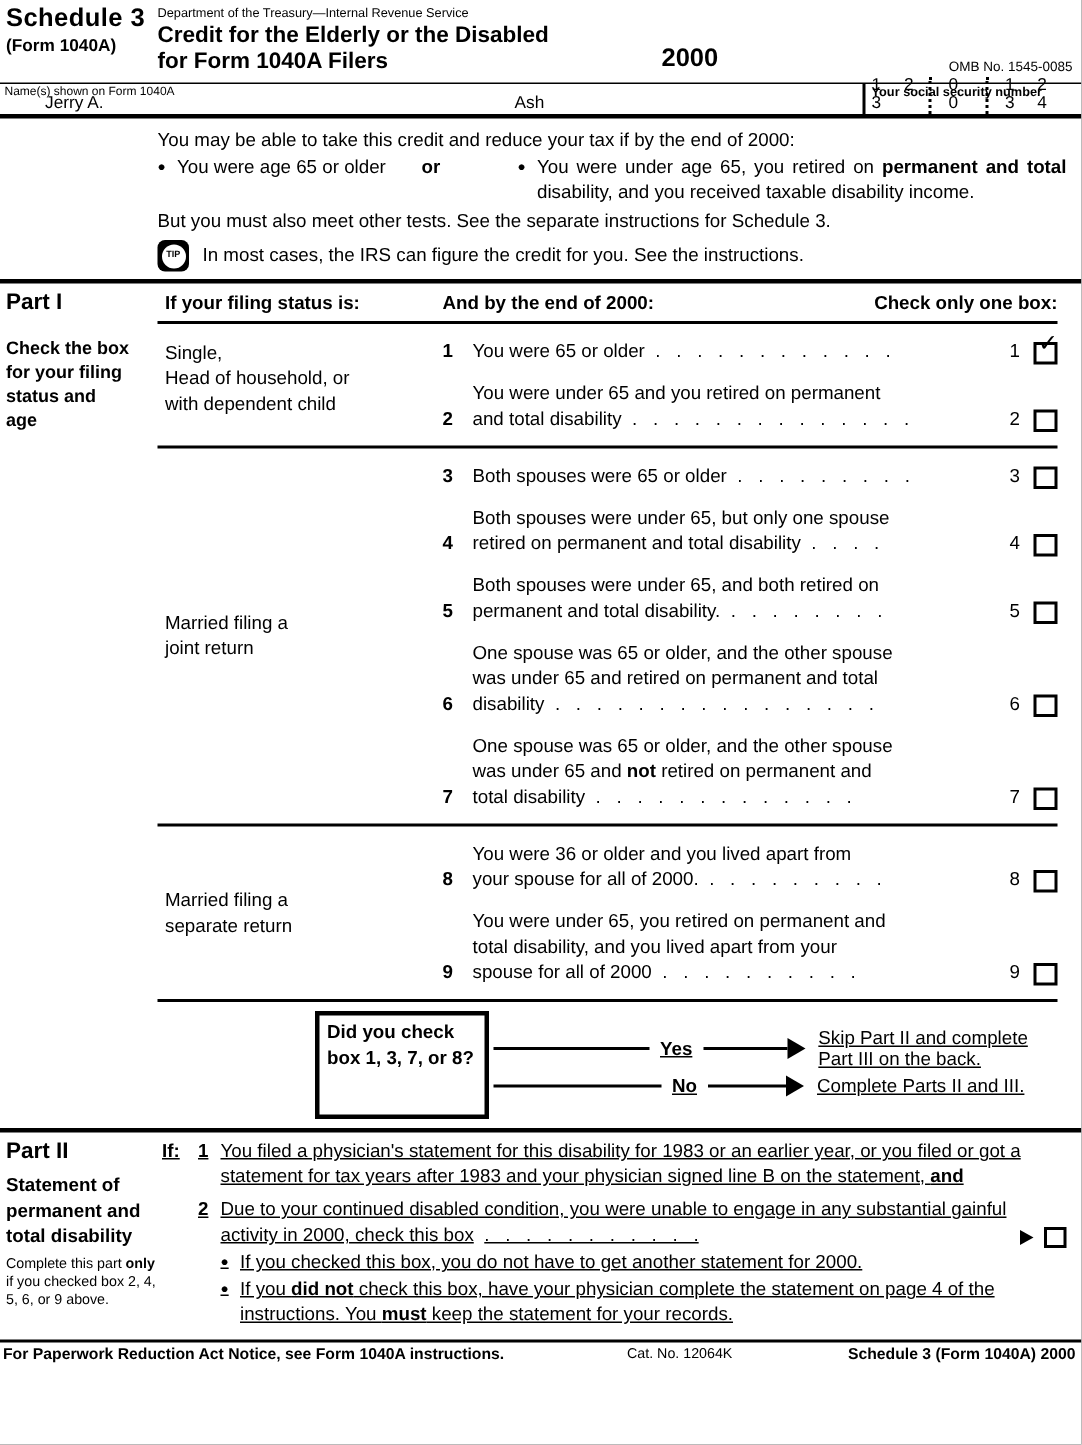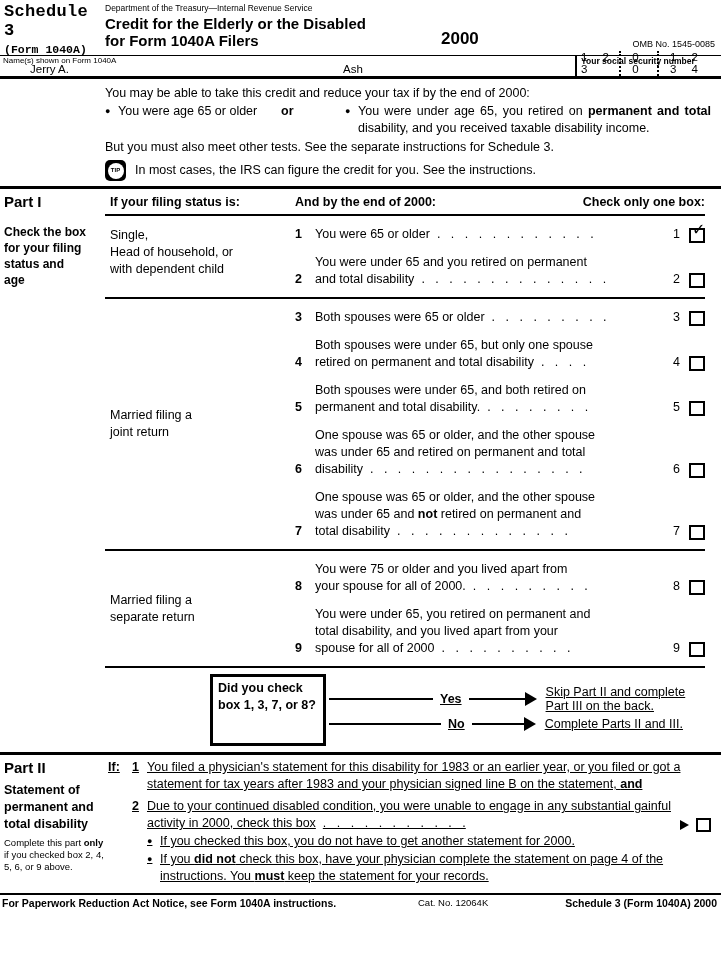--- a/index.html
+++ b/index.html
@@ -4,21 +4,21 @@
 <style>
   html,body{margin:0;padding:0;background:#888;}
   .page{width:721px;height:963px;background:#fff;color:#000;position:relative;
         font-family:"Liberation Sans","DejaVu Sans",sans-serif;font-size:12.5px;
         box-sizing:border-box;overflow:hidden;}
   *{box-sizing:border-box;}
   b{font-weight:bold;}
 
   
   .hdr{display:flex;height:55px;padding:2px 6px 2px 4px;}
-  .hdr-left{width:101px;flex:none;font-family:Liberation Mono, monospace;}
+  .hdr-left{width:101px;flex:none;}
   .hdr-schedule{font-size:17px;font-weight:bold;letter-spacing:.3px;}
   .hdr-form{font-size:11.5px;font-weight:bold;margin-top:3px;}
   .hdr-mid{width:318px;flex:none;}
   .hdr-agency{font-size:8.5px;padding-top:1px;}
   .hdr-title{font-size:15px;font-weight:bold;line-height:17px;margin-top:2px;}
   .hdr-year{font-size:17px;font-weight:bold;align-self:flex-end;margin-left:18px;margin-bottom:4px;}
   .hdr-omb{font-size:9px;margin-left:auto;align-self:flex-end;margin-bottom:4px;}
 
   
   .namerow{display:flex;height:24px;border-top:1px solid #000;border-bottom:3px solid #000;}
@@ -273,21 +273,21 @@
 
       <div class="group">
         <div class="gstatus">
           <div>Married filing a</div>
           <div>separate return</div>
         </div>
         <div class="glines">
           <div class="p1line">
             <span class="lnum">8</span>
             <div class="ltxt">
-              <div>You were 75 or older and you lived apart from</div>
+              <div>You were 36 or older and you lived apart from</div>
               <div><span>your spouse for all of 2000.</span><span class="dots">. . . . . . . . .</span></div>
             </div>
             <span class="bnum">8</span>
             <span class="cbox"></span>
           </div>
           <div class="p1line">
             <span class="lnum">9</span>
             <div class="ltxt">
               <div>You were under 65, you retired on permanent and</div>
               <div>total disability, and you lived apart from your</div>

